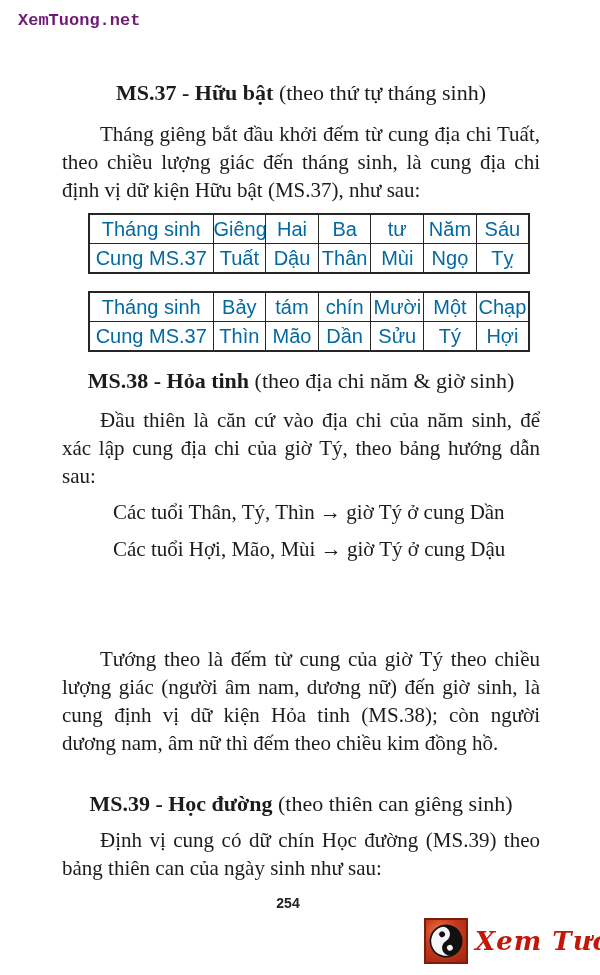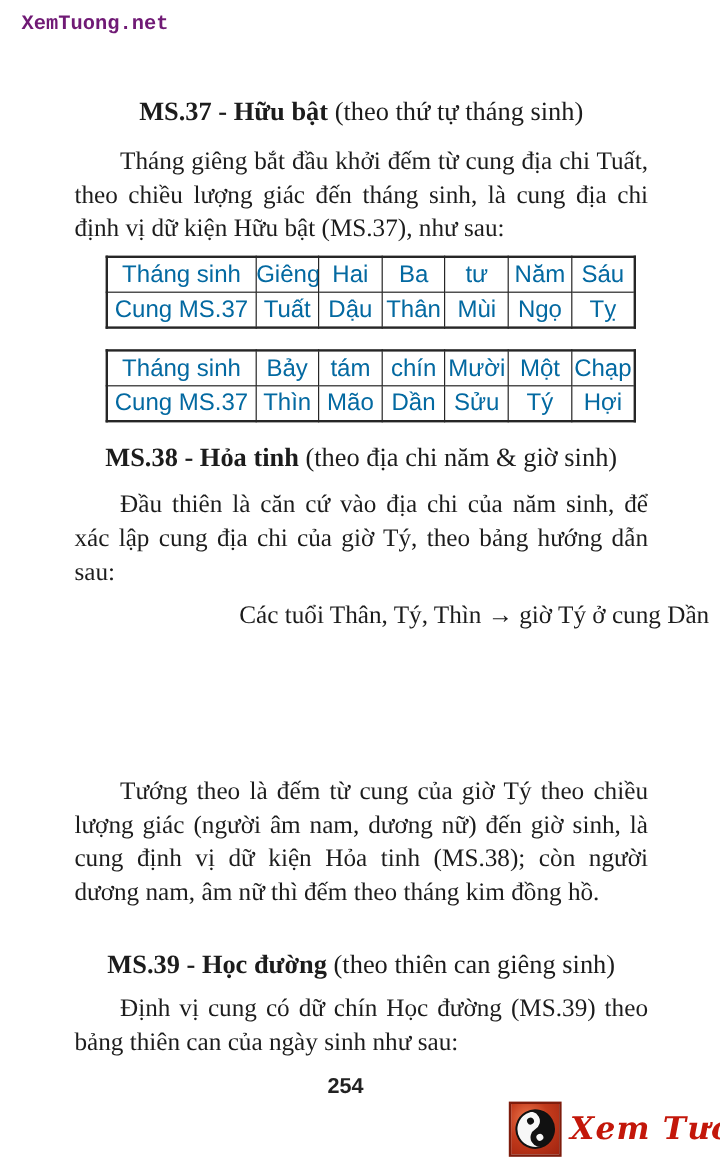--- a/index.html
+++ b/index.html
@@ -11,34 +11,34 @@
     position:absolute;left:18px;top:11px;
     font-family:Liberation Mono, monospace;font-weight:600;font-size:17px;
     color:#701a75;text-decoration:none;cursor:pointer;
   }
   .block{position:absolute;left:62px;width:478px;}
   .sec-heading{font-size:22px;text-align:center;margin:0;font-weight:normal;white-space:nowrap;}
   .sec-heading .bold-part{font-weight:bold;}
   .para{font-size:21px;line-height:28px;text-align:justify;text-indent:38px;margin:0;}
   .para b{font-weight:normal;}
   .rules{font-size:21px;line-height:37px;margin:0 0 0 51px;}
-  .rule-line{white-space:nowrap;text-align:right;}
+  .rule-line{white-space:nowrap;}
   table.month-table{
     position:absolute;left:88px;width:442px;border-collapse:collapse;table-layout:fixed;
     font-family:"Liberation Sans",sans-serif;font-size:20px;color:#0369a1;
     border:2.5px solid #262626;
   }
   table.month-table td{
     border:1.5px solid #262626;text-align:center;vertical-align:middle;
     height:28px;padding:0;overflow:hidden;
   }
   table.month-table col.lbl{width:124px;}
   .page-number{
     position:absolute;left:0;top:895px;width:576px;text-align:center;
-    font-family:"Liberation Sans",sans-serif;font-size:18px;font-weight:600;color:#222;
+    font-family:"Liberation Sans",sans-serif;font-size:14px;font-weight:600;color:#222;
   }
   .footer-logo{
     position:absolute;left:424px;top:918px;display:flex;align-items:center;gap:7px;
     text-decoration:none;cursor:pointer;
   }
   .yy-box{
     width:44px;height:46px;box-sizing:border-box;flex:0 0 auto;
     background:radial-gradient(circle at 35% 30%, #ef7a50 0%, #c33a1b 45%, #a02410 100%);
     border:2px solid #7e1c0c;display:flex;align-items:center;justify-content:center;
   }
@@ -119,23 +119,24 @@
   </tr>
 </tbody>
   </table>
 
 <h2 class="sec-heading block" style="top:368px;"><span class="bold-part">MS.38 - Hỏa tinh</span><span> (theo địa chi năm &amp; giờ sinh)</span></h2>
 
 <p class="para block" style="top:406px;"><span>Đầu thiên là căn cứ vào địa chi của </span><b>năm sinh</b><span>, để xác lập cung địa chi của </span><b>giờ Tý</b><span>, theo bảng hướng dẫn sau:</span></p>
 
 <div class="rules block" style="top:494px;">
   <div class="rule-line">Các tuổi Thân, Tý, Thìn → giờ Tý ở cung Dần</div>
+  <div class="rule-line">Các tuổi Hợi, Mão, Mùi → giờ Tý ở cung Dậu</div>
 </div>
 
-<p class="para block" style="top:645px;"><span>Tướng theo là đếm từ cung của giờ Tý theo </span><b>chiều lượng giác</b><span> (người âm nam, dương nữ) đến giờ sinh, là cung định vị dữ kiện Hỏa tinh (MS.38); còn người dương nam, âm nữ thì đếm theo </span><b>tháng kim đồng hồ</b><span>.</span></p>
+<p class="para block" style="top:645px;"><span>Tướng theo là đếm từ cung của giờ Tý theo </span><b>chiều lượng giác</b><span> (người âm nam, dương nữ) đến giờ sinh, là cung định vị dữ kiện Hỏa tinh (MS.38); còn người dương nam, âm nữ thì đếm theo </span><b>chiều kim đồng hồ</b><span>.</span></p>
 
 <h2 class="sec-heading block" style="top:791px;"><span class="bold-part">MS.39 - Học đường</span><span> (theo thiên can giêng sinh)</span></h2>
 
 <p class="para block" style="top:826px;"><span>Định vị cung có </span><b>dữ chín Học đường</b><span> (MS.39) theo bảng thiên can của </span><b>ngày sinh</b><span> như sau:</span></p>
 
 <div class="page-number">254</div>
 
 <a class="footer-logo">
   <span class="yy-box">
     <svg width="34" height="34" viewBox="0 0 100 100" aria-hidden="true">

